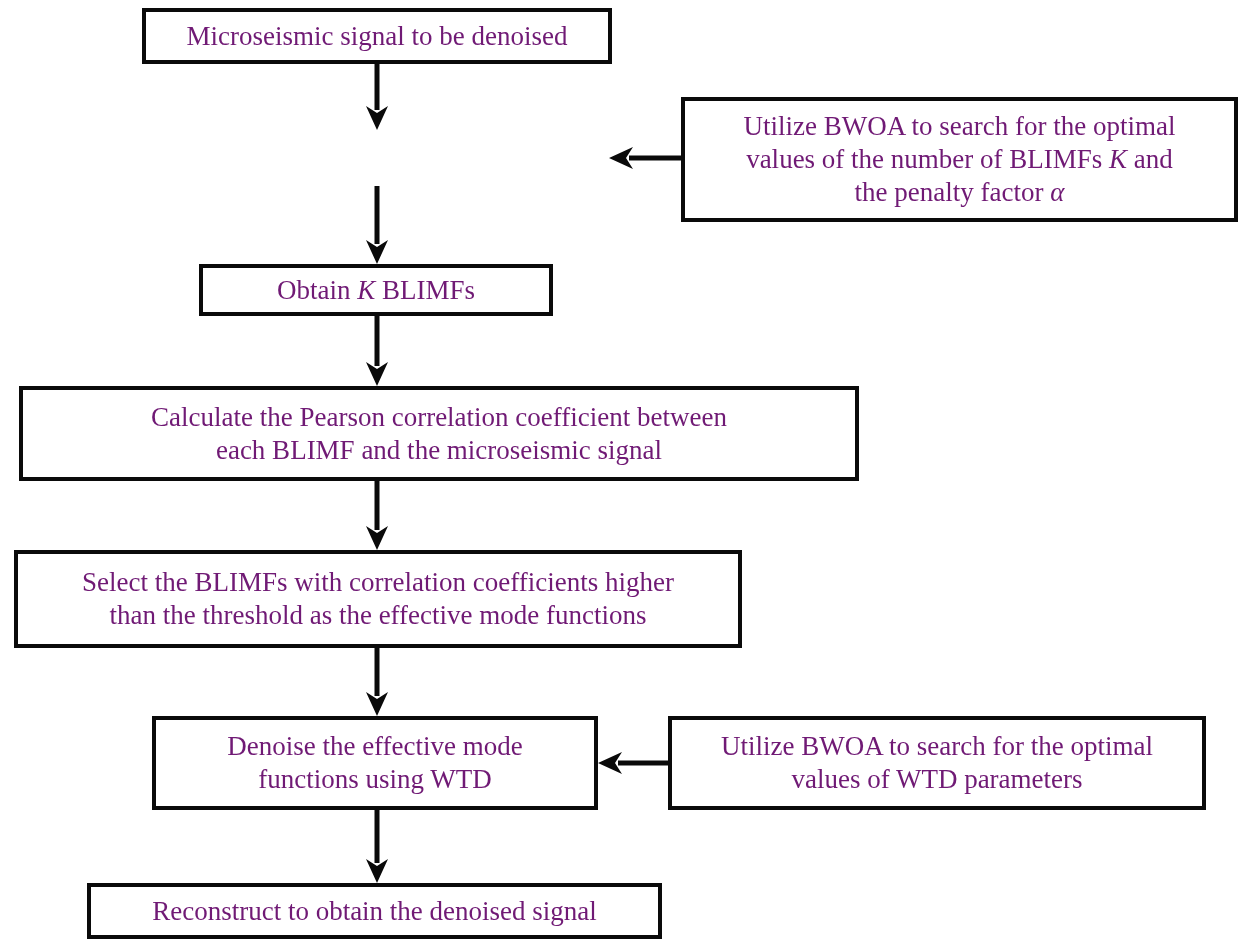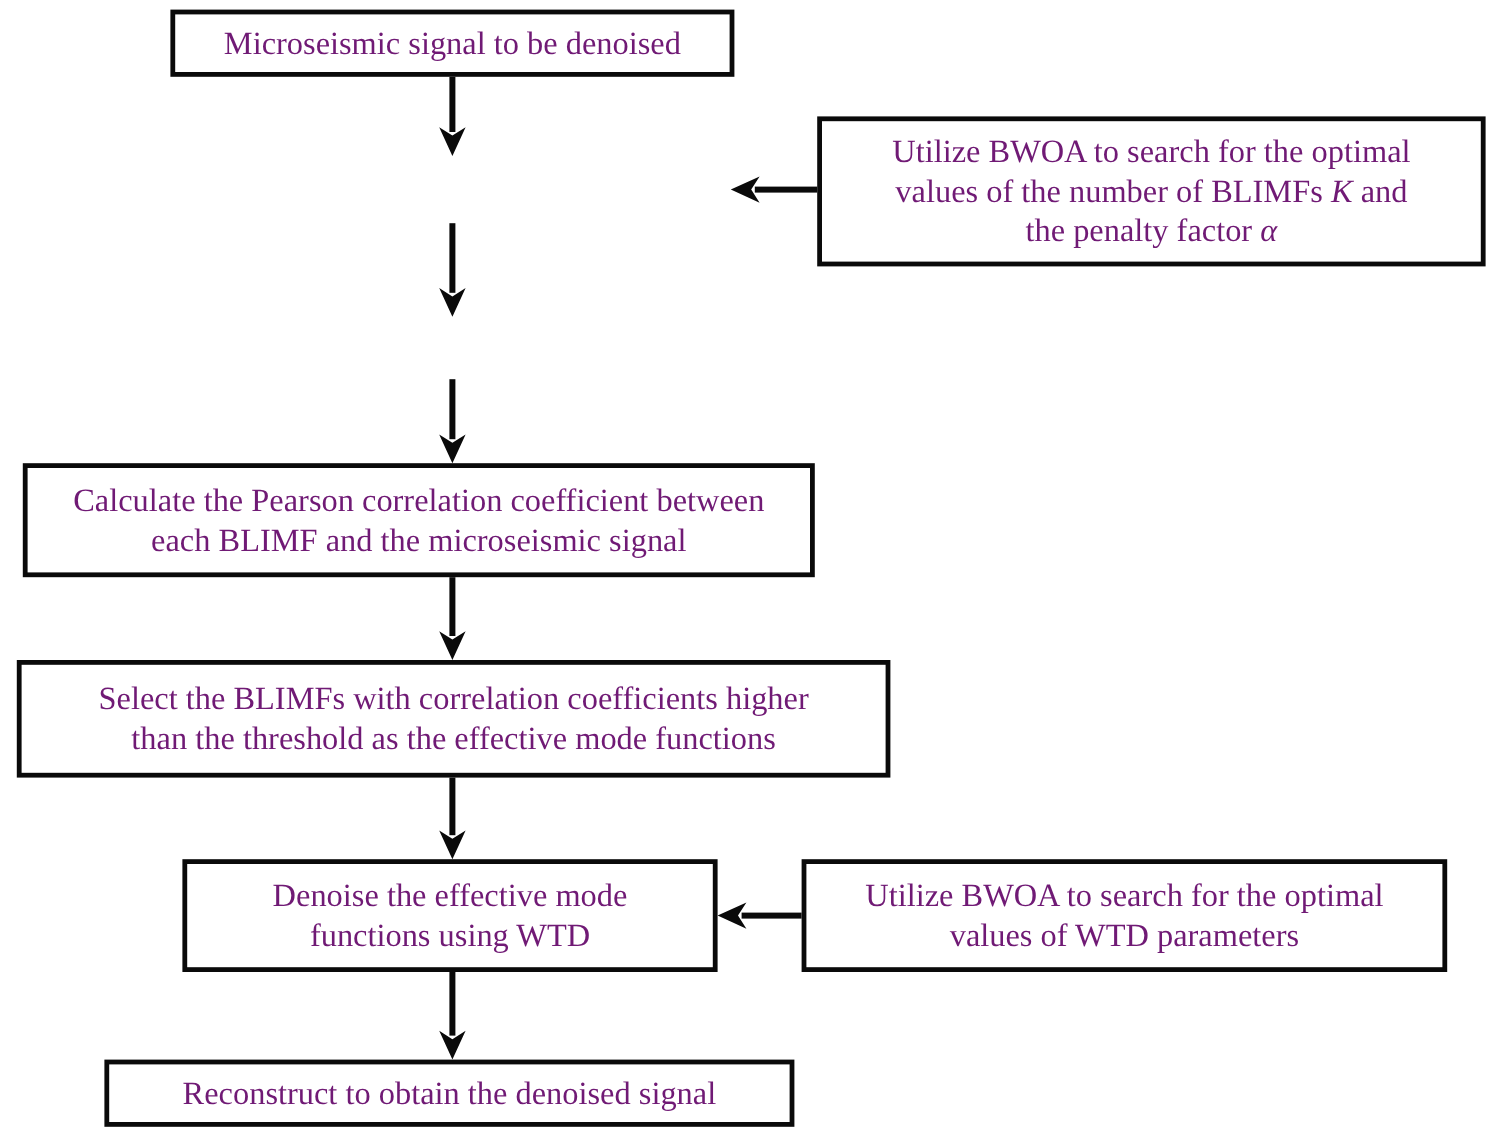--- a/index.html
+++ b/index.html
@@ -48,21 +48,24 @@
 </head>
 <body>
 
 <div id="canvas">
     <div class="node" style="left: 142px; top: 8px; width: 470px; height: 56px; border-color: rgb(10, 10, 10);">
       <span class="txt">Microseismic signal to be denoised</span>
     </div>
     <div class="node" style="left: 681px; top: 97px; width: 557px; height: 125px; border-color: rgb(10, 10, 10);">
       <span class="txt">Utilize BWOA to search for the optimal<br>values of the number of BLIMFs <i>K</i> and<br>the penalty factor <i>α</i></span>
     </div>
-    <div class="node" style="left: 19px; top: 386px; width: 660px; height: 95px; border-color: rgb(10, 10, 10);">
+    <div class="node" style="left: 199px; top: 264px; width: 354px; height: 52px; border-color: rgb(10, 10, 10);">
+      <span class="txt">Obtain <i>K</i> BLIMFs</span>
+    </div>
+    <div class="node" style="left: 19px; top: 386px; width: 840px; height: 95px; border-color: rgb(10, 10, 10);">
       <span class="txt">Calculate the Pearson correlation coefficient between<br>each BLIMF and the microseismic signal</span>
     </div>
     <div class="node" style="left: 14px; top: 550px; width: 728px; height: 98px; border-color: rgb(10, 10, 10);">
       <span class="txt">Select the BLIMFs with correlation coefficients higher<br>than the threshold as the effective mode functions</span>
     </div>
     <div class="node" style="left: 152px; top: 716px; width: 446px; height: 94px; border-color: rgb(10, 10, 10);">
       <span class="txt">Denoise the effective mode<br>functions using WTD</span>
     </div>
     <div class="node" style="left: 668px; top: 716px; width: 538px; height: 94px; border-color: rgb(10, 10, 10);">
       <span class="txt">Utilize BWOA to search for the optimal<br>values of WTD parameters</span>

